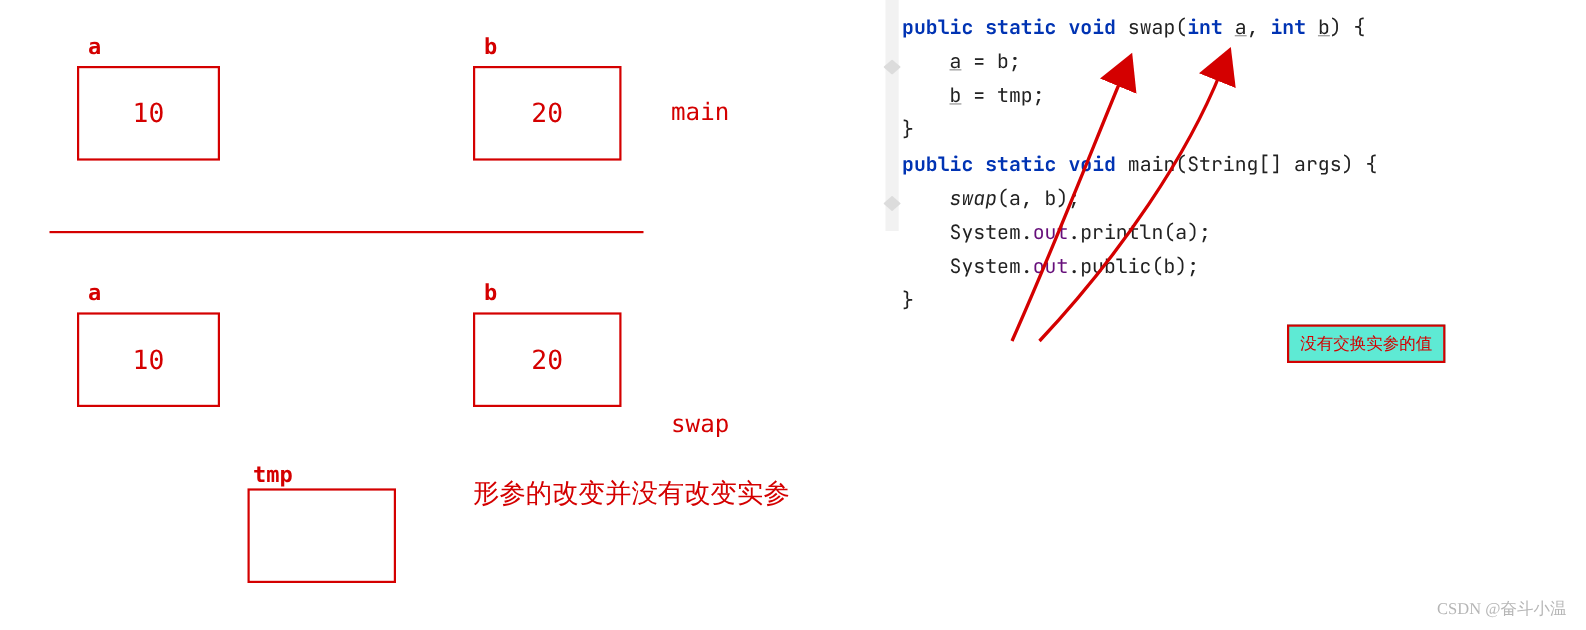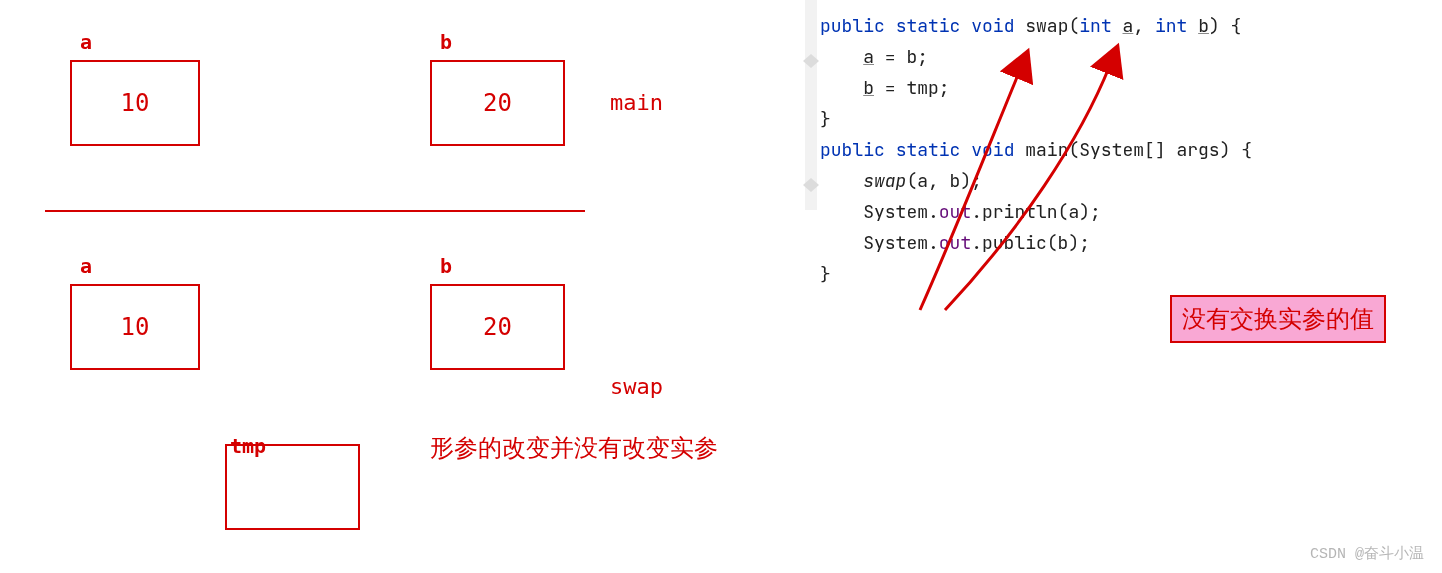--- a/index.html
+++ b/index.html
@@ -64,42 +64,42 @@
     position: absolute;
     left: 803px;
     width: 16px; height: 14px;
   }
   .gutter-handle::before {
     content:"";
     position:absolute; inset:0;
     background: #dcdcdc;
     clip-path: polygon(50% 0, 100% 50%, 50% 100%, 0 50%);
   }
-  .kw { color: #0033b3; font-weight: normal; }
+  .kw { color: #0033b3; font-weight: bold; }
   .nm { color: #222; }
   .num { color: #1750eb; }
   .it { color: #660e7a; }
   .fnit { font-style: italic; color: #222; }
   .udl { text-decoration: underline; text-decoration-color:#8a8a8a; }
   .code-line { white-space: pre; }
   .callout-box {
     position: absolute;
     border: 2px solid #d40000;
     padding: 6px 10px;
     color: #d40000;
-    font-size: 24px;
-    background: #f9a8d4;
+    font-size: 15px;
+    background: #5eead4;
   }
   .arrow-svg { position:absolute; left:820px; top:10px; pointer-events:none; }
   .watermark {
     position: absolute;
     right: 18px; bottom: 10px;
     color: rgba(120,120,120,0.55);
     font-size: 15px;
-    font-family: Liberation Mono, monospace;
+    font-family: Liberation Serif, serif;
   }
 </style>
 </head>
 <body>
 
 <div class="left-region">
 
   <div class="varlabel" style="left:80px; top:30px;">a</div>
   <div class="varbox" style="left:70px; top:60px; width:130px; height:86px;">10</div>
 
@@ -111,37 +111,37 @@
   <div class="redline" style="left:45px; top:210px; width:540px;"></div>
 
   <div class="varlabel" style="left:80px; top:254px;">a</div>
   <div class="varbox" style="left:70px; top:284px; width:130px; height:86px;">10</div>
 
   <div class="varlabel" style="left:440px; top:254px;">b</div>
   <div class="varbox" style="left:430px; top:284px; width:135px; height:86px;">20</div>
 
   <div class="scope-label" style="left:610px; top:374px;">swap</div>
 
-  <div class="varlabel" style="left:230px; top:434px;">tmp</div>
+  <div class="varlabel" style="left:230px; top:419px;">tmp</div>
   <div class="varbox" style="left:225px; top:444px; width:135px; height:86px;"></div>
 
   <div class="caption" style="left:430px; top:432px;">形参的改变并没有改变实参</div>
 </div>
 
 <div class="gutter-track"></div>
 <div class="gutter-handle" style="top:54px;"></div>
 <div class="gutter-handle" style="top:178px;"></div>
 
 <div class="code-region">
   <div class="code-line"><span class="kw">public</span> <span class="kw">static</span> <span class="kw">void</span> <span class="nm">swap</span><span>(</span><span class="kw">int</span> <span class="udl">a</span><span>, </span><span class="kw">int</span> <span class="udl">b</span><span>) {</span></div>
   <div class="code-line"><span>    </span><span class="udl">a</span><span> = b;</span></div>
   <div class="code-line"><span>    </span><span class="udl">b</span><span> = tmp;</span></div>
   <div class="code-line">}</div>
   <div class="code-line"></div>
-  <div class="code-line"><span class="kw">public</span> <span class="kw">static</span> <span class="kw">void</span> <span class="nm">main</span><span>(System[] args) {</span></div>
+  <div class="code-line"><span class="kw">public</span> <span class="kw">static</span> <span class="kw">void</span> <span class="nm">main</span><span>(String[] args) {</span></div>
   <div class="code-line"><span>    </span><span class="fnit">swap</span><span>(a, b);</span></div>
   <div class="code-line"><span>    </span><span>System.</span><span class="it">out</span><span>.println(a);</span></div>
   <div class="code-line"><span>    </span><span>System.</span><span class="it">out</span><span>.public(b);</span></div>
   <div class="code-line">}</div>
 </div>
 
 <svg class="arrow-svg" width="560" height="420">
   <defs>
     <marker id="ah" markerWidth="12" markerHeight="12" refX="3" refY="6" orient="auto">
       <path d="M0,0 L0,12 L11,6 z" fill="#d40000"></path>

